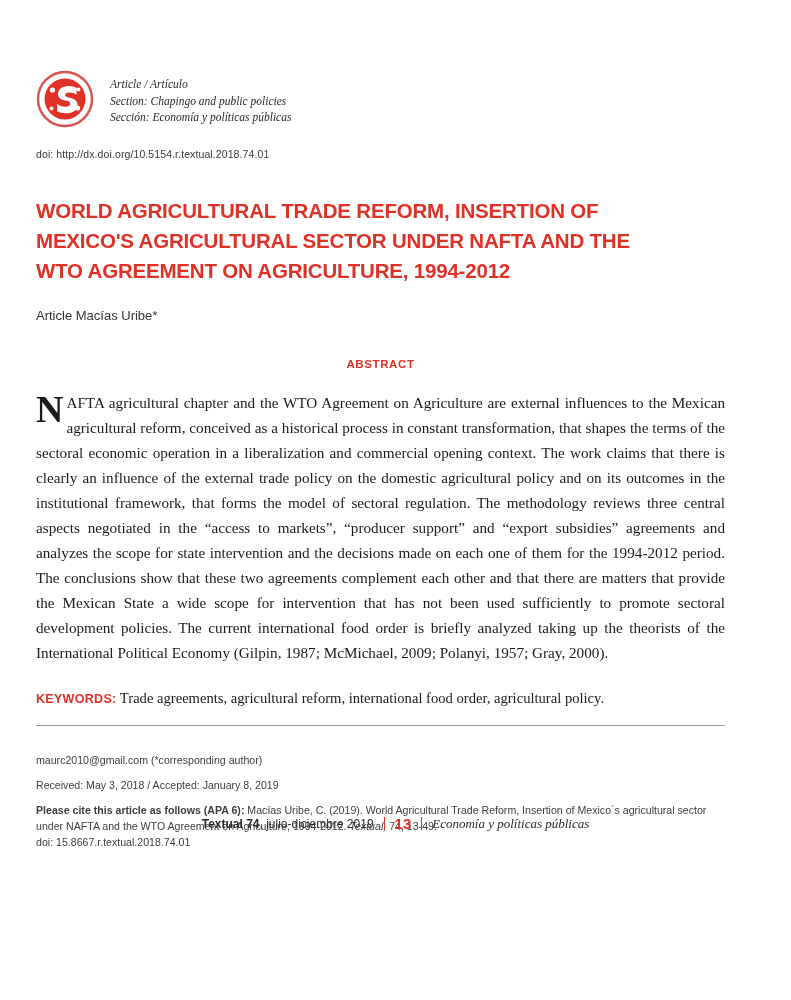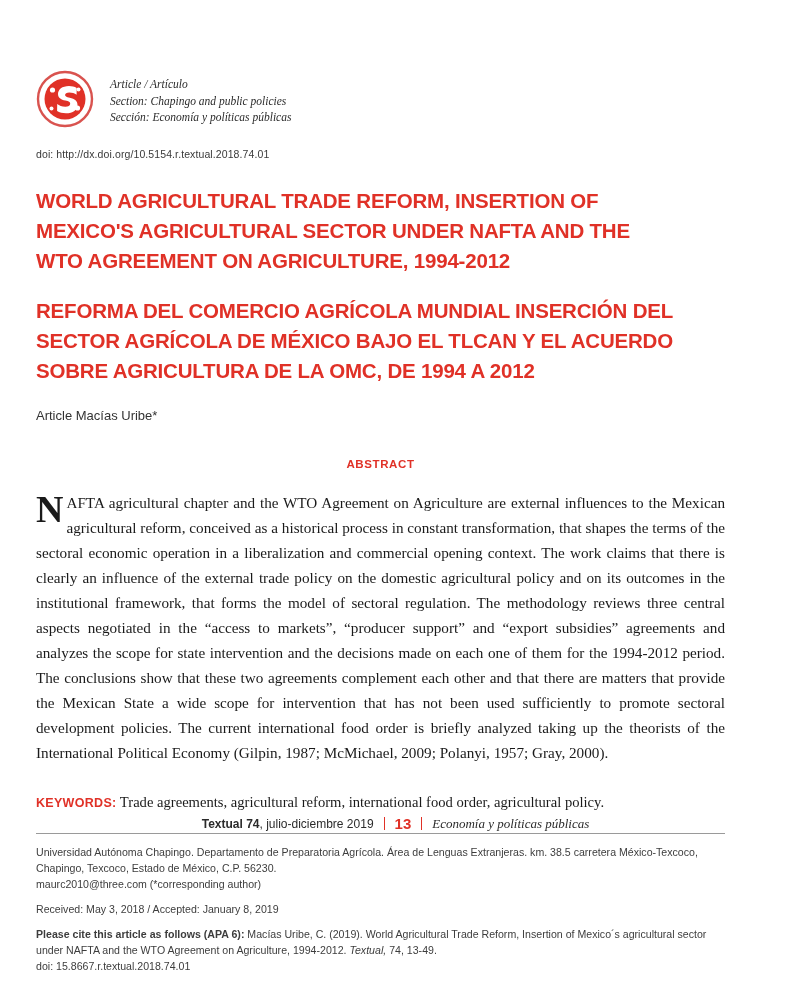--- a/index.html
+++ b/index.html
@@ -48,21 +48,21 @@
   .doi-line {
     margin-top: 20px;
     font-family: "Liberation Sans", sans-serif;
     font-size: 10.5px;
     color: #3a3a3a;
     letter-spacing: 0.1px;
   }
 
   
   .title-en {
-    margin-top: 26px;
+    margin-top: 36px;
     font-family: "Liberation Sans", sans-serif;
     font-weight: bold;
     font-size: 20.5px;
     line-height: 30px;
     color: #e03127;
     letter-spacing: -0.2px;
     text-transform: uppercase;
     max-width: 640px;
   }
   .title-es {
@@ -110,21 +110,21 @@
     line-height: 34px;
     font-weight: bold;
     padding: 2px 3px 0 0;
     font-family: "Liberation Serif", serif;
   }
 
   .keywords {
     margin-top: 22px;
     font-family: "Liberation Serif", serif;
     font-size: 14.6px;
-    line-height: 30px;
+    line-height: 22px;
     color: #1a1a1a;
   }
   .keywords .kw-label {
     font-family: "Liberation Sans", sans-serif;
     font-weight: bold;
     font-size: 12.5px;
     color: #e03127;
     letter-spacing: 0.3px;
   }
 
@@ -198,38 +198,37 @@
     <div class="header-meta">
       <div>Article / Artículo</div>
       <div>Section: Chapingo and public policies</div>
       <div>Sección: Economía y políticas públicas</div>
     </div>
   </div>
 
   <div class="doi-line">doi: http://dx.doi.org/10.5154.r.textual.2018.74.01</div>
 
   <h1 class="title-en">WORLD AGRICULTURAL TRADE REFORM, INSERTION OF MEXICO'S  AGRICULTURAL SECTOR UNDER NAFTA AND THE WTO AGREEMENT ON AGRICULTURE, 1994-2012</h1>
-  <h2 class="title-es">REFORMA DEL COMERCIO AGRÍCOLA MUNDIAL INSERCIÓN DEL SECTOR AGRÍCOLA DE MÉXICO BAJO EL TLCAN Y EL ACUERDO SOBRE AGRICULTURA DE LA OMC, DE 1994 A 2012</h2>
 
   <div class="author">Article Macías Uribe*</div>
 
   <div class="abstract-heading">ABSTRACT</div>
 
   <p class="abstract-body">NAFTA agricultural chapter and the WTO Agreement on Agriculture are external influences to the Mexican agricultural reform, conceived as a historical process in constant transformation, that shapes the terms of the sectoral economic operation in a liberalization and commercial opening context. The work claims that there is clearly an influence of the external trade policy on the domestic agricultural policy and on its outcomes in the institutional framework, that forms the model of sectoral regulation. The methodology reviews three central aspects negotiated in the “access to markets”, “producer support” and “export subsidies” agreements and analyzes the scope for state intervention and the decisions made on each one of them for the 1994-2012 period. The conclusions show that these two agreements complement each other and that there are matters that provide the Mexican State a wide scope for intervention that has not been used sufficiently to promote sectoral development policies. The current international food order is briefly analyzed taking up the theorists of the International Political Economy (Gilpin, 1987; McMichael, 2009; Polanyi, 1957; Gray, 2000).</p>
 
   <p class="keywords">
     <span class="kw-label">KEYWORDS:</span><span> Trade agreements, agricultural reform, international food order, agricultural policy.</span>
   </p>
 
   <div class="rule"></div>
 
   <div class="footnotes">
     <div class="blk">
-      <span>Universidad Autónoma Chapingo. Departamento de Preparatoria Agrícola. Área de Lenguas Extranjeras. km. 38.5 carretera México-Texcoco, Chapingo, Texcoco, Estado de México, C.P. 56230.</span><br>
-      <span>maurc2010@three.com  (*corresponding author)</span>
+      <br>
+      <span>maurc2010@gmail.com  (*corresponding author)</span>
     </div>
     <div class="blk">Received: May 3, 2018 / Accepted: January 8, 2019</div>
     <div class="blk">
       <span class="bold">Please cite this article as follows (APA 6):</span><span> Macías Uribe, C. (2019). World Agricultural Trade Reform, Insertion of Mexico´s agricultural sector under NAFTA and the WTO Agreement on Agriculture, 1994-2012. </span><span class="em">Textual,</span><span> 74, 13-49.</span><br>
       <span>doi: 15.8667.r.textual.2018.74.01</span>
     </div>
   </div>
 
   <div class="footer">
     <span class="b">Textual 74</span><span>, julio-diciembre 2019</span><span class="sep"></span><span class="pagenum">13</span><span class="sep"></span><span class="ital">Economía y políticas públicas</span>

